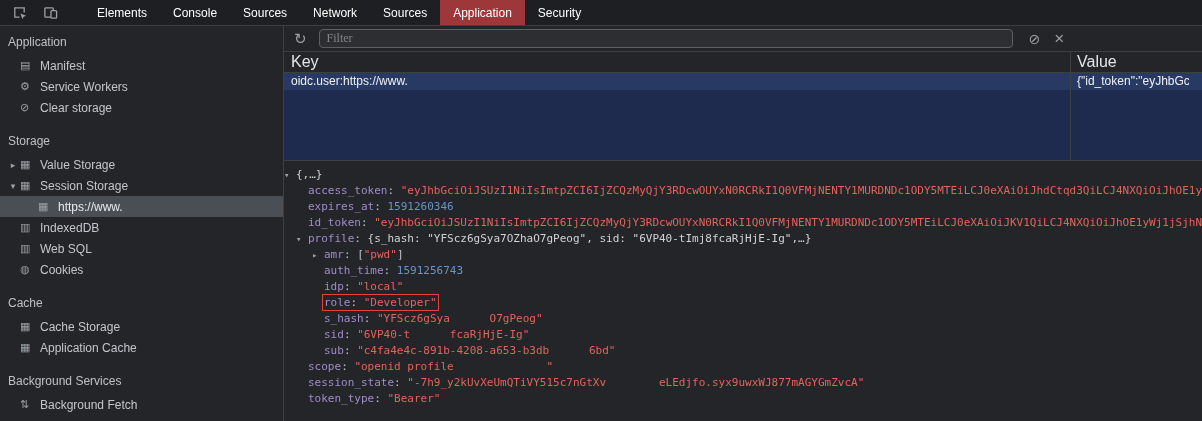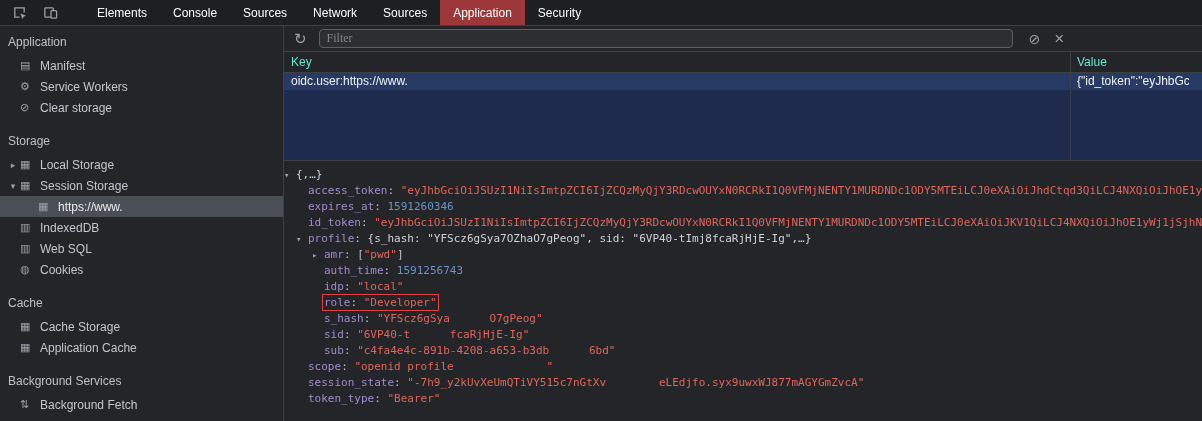--- a/index.html
+++ b/index.html
@@ -32,21 +32,21 @@
   .toolbar{height:26px;box-sizing:border-box;border-bottom:1px solid #3c4043;
     display:flex;align-items:center;padding:0 10px;}
   .glyph{color:#9aa0a6;}
   .refresh{font-size:15px;margin-right:12px;}
   .filter{width:678px;height:17px;background:#2d2e31;border:1px solid #5c6064;border-radius:4px;
     color:#e8eaed;font-size:12px;padding:0 7px;outline:none;font-family:Liberation Serif, serif;}
   .filter::placeholder{color:#7f868c;}
   .tb-icon{font-size:14px;margin-left:16px;}
   .tb-close{font-size:17px;margin-left:14px;line-height:1;}
   .grid-head{height:20px;box-sizing:content-box;border-bottom:1px solid #3c4043;position:relative;
-    font-size:12px;color:#5eead4;}
+    font-size:16px;color:#e5e5e5;}
   .cell-key{position:absolute;left:7px;top:0;line-height:20px;white-space:nowrap;}
   .cell-value{position:absolute;left:793px;right:13px;top:0;line-height:20px;white-space:nowrap;overflow:hidden;}
   .grid-row{height:17px;background:#283a64;position:relative;font-size:12px;color:#eef1f4;padding-left:7px;}
   .grid-row .cell-key,.grid-row .cell-value{line-height:17px;}
   .grid-filler{height:70px;background:#1e2a4e;}
   .col-divider{position:absolute;left:786px;top:26px;height:108px;width:1px;background:#3c4043;z-index:5;}
   
   .preview{position:absolute;top:134px;left:0;right:0;bottom:0;box-sizing:border-box;
     border-top:1px solid #3c4043;padding-top:6px;overflow:hidden;
     font-family:"DejaVu Sans Mono",monospace;font-size:11px;line-height:16px;white-space:pre;}
@@ -102,21 +102,21 @@
     </div>
     <div class="side-item">
       <span class="s-arrow"></span>
       <span class="s-icon">⊘</span>
       <span class="s-label">Clear storage</span>
     </div>
     <div class="section-header">Storage</div>
     <div class="side-item">
       <span class="s-arrow">▸</span>
       <span class="s-icon">▦</span>
-      <span class="s-label">Local Storage</span>
+      <span class="s-label">Value Storage</span>
     </div>
     <div class="side-item">
       <span class="s-arrow">▾</span>
       <span class="s-icon">▦</span>
       <span class="s-label">Session Storage</span>
     </div>
     <div class="side-item selected child">
       <span class="s-arrow"></span>
       <span class="s-icon">▦</span>
       <span class="s-label">https://www.</span>

